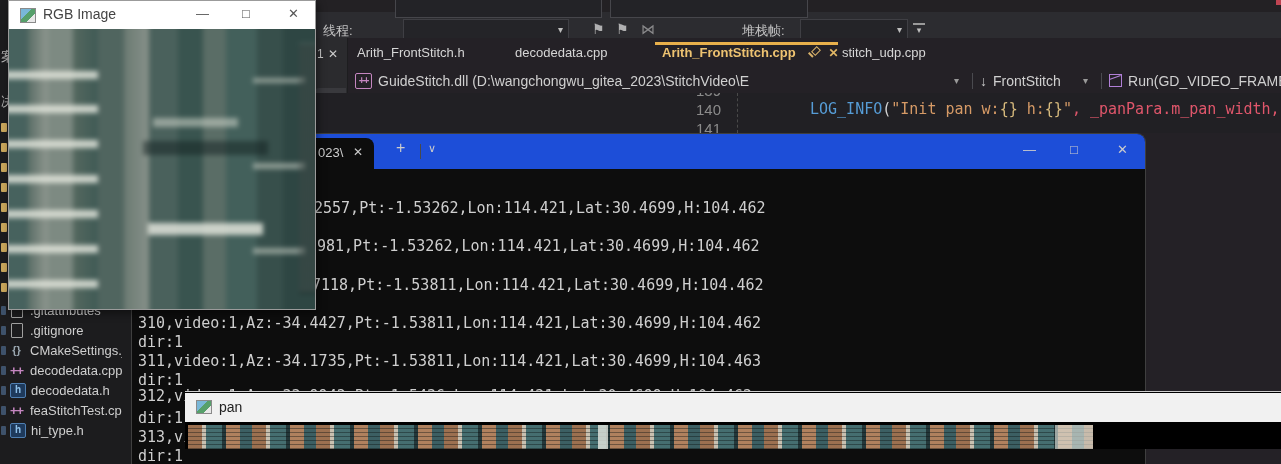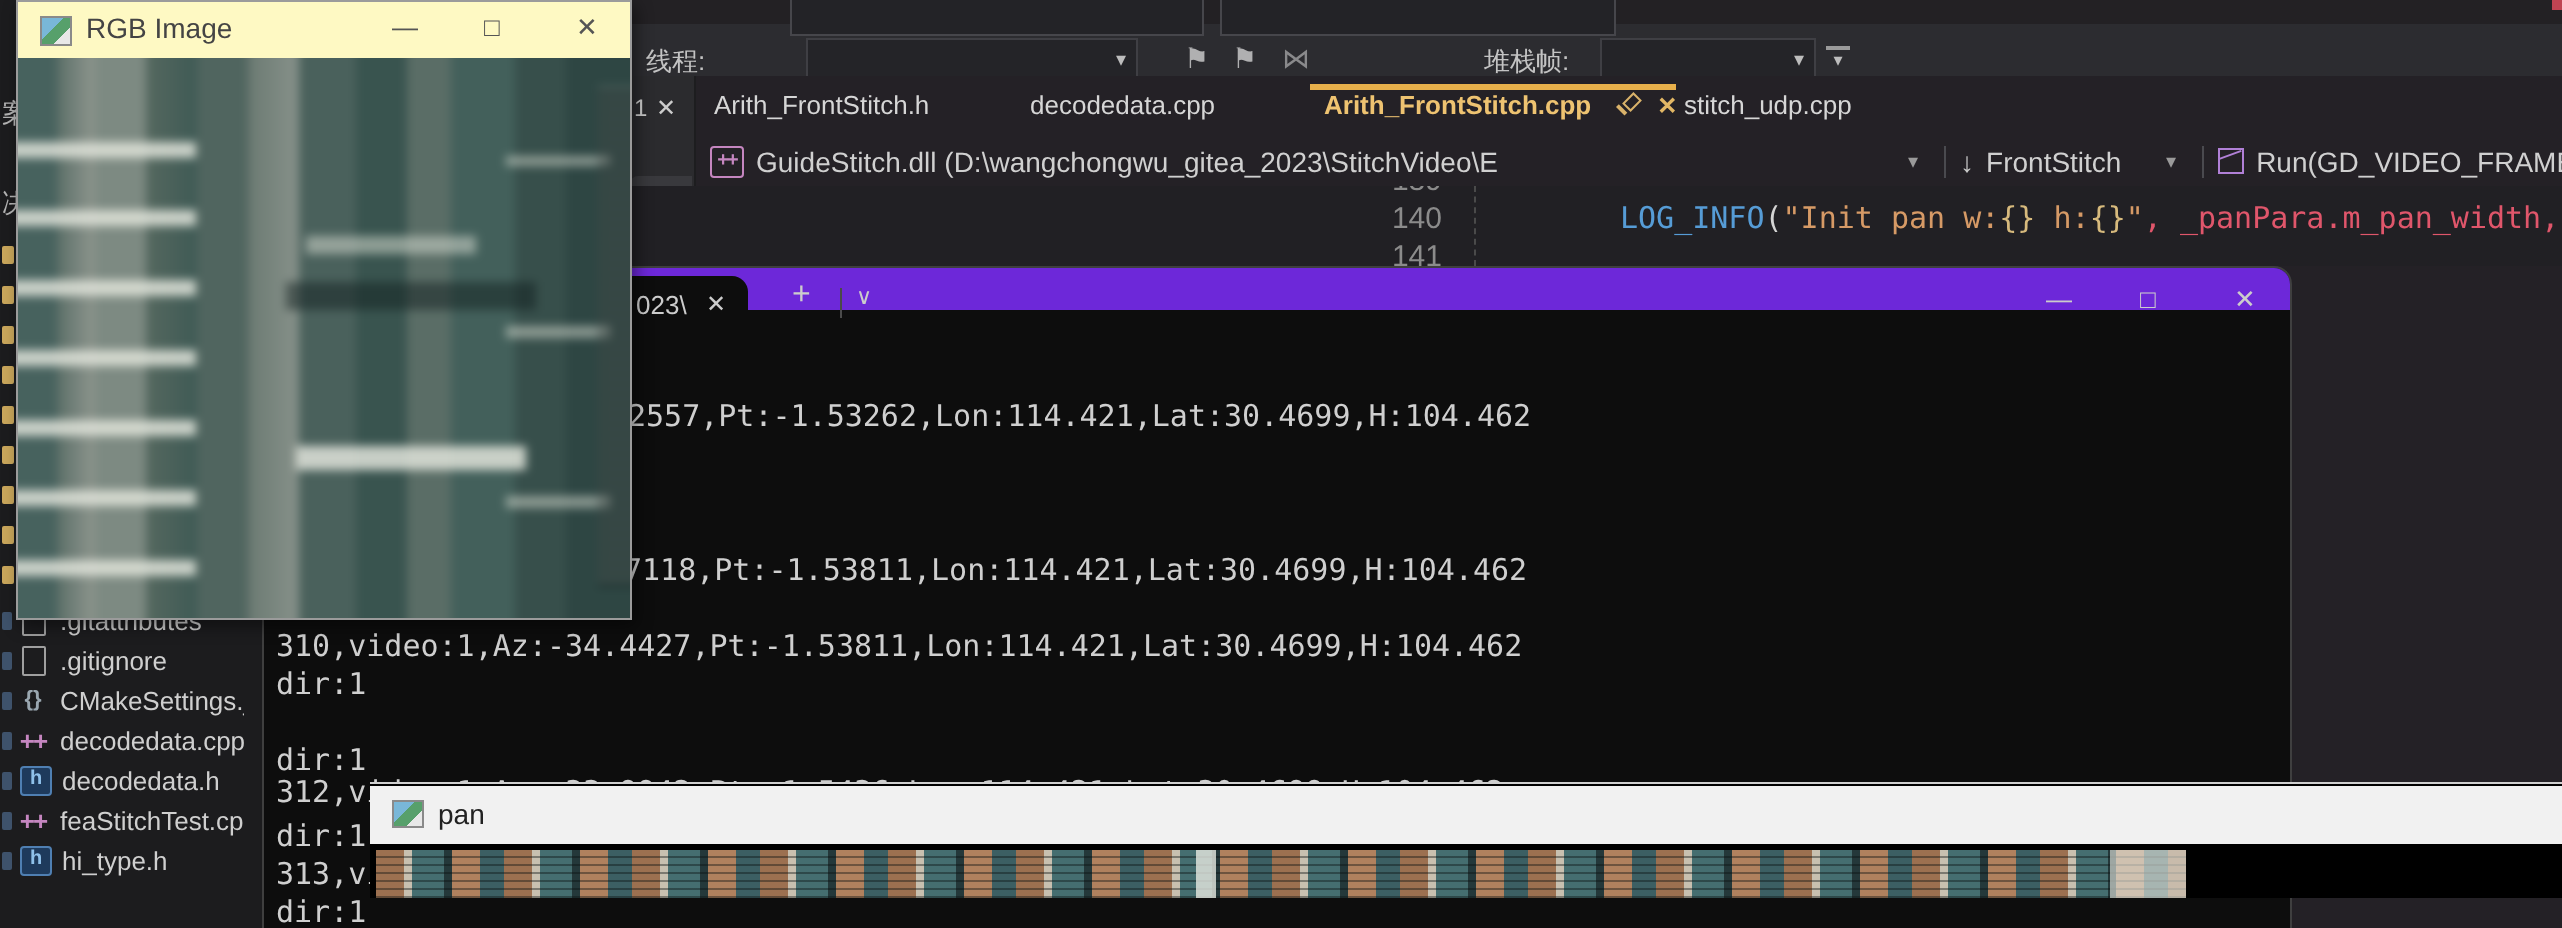--- a/index.html
+++ b/index.html
@@ -72,21 +72,21 @@
   #mini-panel{position:absolute;left:313px;top:38px;width:34px;height:95px;background:#2b2b2e;border-right:1px solid #1d1d1f;}
   #mini-panel .mp-num{position:absolute;left:4px;top:9px;color:#cccccc;font-size:12px;}
   #mini-panel .mp-close{position:absolute;left:15px;top:9px;color:#cccccc;font-size:12px;}
   #search-btn{position:absolute;left:2px;top:50px;width:31px;height:36px;background:#39393d;border-radius:4px 0 0 4px;}
   .mag-icon{position:absolute;left:9px;top:9px;width:9px;height:9px;border:2px solid #d8d8d8;border-radius:50%;}
   .mag-icon::after{content:"";position:absolute;left:8px;top:8px;width:6px;height:2px;background:#d8d8d8;transform:rotate(45deg);}
 
   
   #terminal{position:absolute;left:131px;top:133px;width:1013px;height:331px;background:#0d0d0d;
     border:1px solid #3f3f3f;border-bottom:none;border-radius:9px 9px 0 0;}
-  #term-titlebar{position:absolute;left:0;top:0;width:100%;height:21px;background:#6d28d9;border-radius:8px 8px 0 0;}
+  #term-titlebar{position:absolute;left:0;top:0;width:100%;height:35px;background:#1d4ed8;border-radius:8px 8px 0 0;}
   #term-tab{position:absolute;left:0;top:4px;width:242px;height:31px;background:#0d0d0d;border-radius:8px 8px 0 0;}
   #term-tab-title{position:absolute;left:186px;top:7px;color:#cccccc;font-size:13px;}
   #term-tab-close{position:absolute;left:221px;top:7px;color:#cccccc;font-size:12px;}
   #term-newtab{position:absolute;left:264px;top:5px;color:#cccccc;font-size:16px;}
   #term-tabsep{position:absolute;left:288px;top:10px;width:1px;height:15px;background:#4a4a4a;}
   #term-chevron{position:absolute;left:296px;top:8px;color:#cccccc;font-size:11px;}
   .term-ctl{position:absolute;top:8px;color:#cccccc;font-size:13px;}
   #term-output{position:absolute;left:0;top:0;width:100%;height:100%;}
   .tline{position:absolute;color:#cfcfcf;font-size:15px;line-height:19px;white-space:pre;
     font-family:"DejaVu Sans Mono",monospace;}
@@ -103,21 +103,21 @@
     background:
       repeating-linear-gradient(0deg,rgba(10,16,16,.4) 0 1px,rgba(255,255,255,0) 1px 4px),
       repeating-linear-gradient(90deg,#9c7050 0 14px,#c8c0b0 14px 18px,#456e70 18px 34px,
         #24383a 34px 38px,#b0815e 38px 52px,#3c5f63 52px 64px);}
   #pan-strip .lightblock{position:absolute;right:0;top:0;width:38px;height:24px;background:rgba(225,228,220,.65);}
   #pan-strip .whitecol{position:absolute;left:410px;top:0;width:10px;height:24px;background:rgba(230,232,225,.8);}
 
   
   #rgb-window{position:absolute;left:8px;top:0;width:306px;height:308px;border:1px solid #9b9b9b;
     box-shadow:2px 3px 8px rgba(0,0,0,.45);background:#5a6b66;}
-  #rgb-titlebar{position:absolute;left:0;top:0;width:100%;height:28px;background:#fef9c3;border-bottom:1px solid #dcdcdc;}
+  #rgb-titlebar{position:absolute;left:0;top:0;width:100%;height:28px;background:#ffffff;border-bottom:1px solid #dcdcdc;}
   #rgb-icon{position:absolute;left:11px;top:7px;width:14px;height:13px;border:1px solid #8a8a8a;
     background:linear-gradient(135deg,#79b7d8 0 40%,#57a06b 40% 70%,#e8e8e8 70%);}
   #rgb-title{position:absolute;left:34px;top:5px;color:#444;font-size:14px;}
   .rgb-ctl{position:absolute;top:5px;color:#555;font-size:13px;}
   #rgb-content{position:absolute;left:0;top:28px;width:306px;height:280px;overflow:hidden;}
   #rgb-img{position:absolute;left:-6px;top:-6px;width:318px;height:292px;filter:blur(2.5px);
     background:linear-gradient(90deg,#47625e 0,#47625e 8%,#5c6f68 8%,#8e968e 14%,#7d8a82 14%,
       #7d8a82 22%,#55685f 22%,#3f5a55 30%,#50655f 30%,#50655f 38%,#6b7a72 38%,#87918a 46%,
       #4a615c 46%,#4a615c 55%,#39544f 55%,#39544f 63%,#5a6d66 63%,#5a6d66 70%,#43605b 70%,
       #43605b 80%,#374f4b 80%,#374f4b 88%,#2e4643 88%,#2e4643 100%);}
@@ -250,23 +250,25 @@
       </div>
       <span id="term-newtab">+</span>
       <span id="term-tabsep"></span>
       <span id="term-chevron">∨</span>
       <span class="term-ctl" style="left:891px;">—</span>
       <span class="term-ctl" style="left:938px;">□</span>
       <span class="term-ctl" style="left:985px;">✕</span>
     </div>
     <div id="term-output">
         <div class="tline" style="left: 182px; top: 65px;">2557,Pt:-1.53262,Lon:114.421,Lat:30.4699,H:104.462</div>
+        <div class="tline" style="left: 185px; top: 103px;">981,Pt:-1.53262,Lon:114.421,Lat:30.4699,H:104.462</div>
         <div class="tline" style="left: 180px; top: 142px;">7118,Pt:-1.53811,Lon:114.421,Lat:30.4699,H:104.462</div>
         <div class="tline" style="left: 6px; top: 180px;">310,video:1,Az:-34.4427,Pt:-1.53811,Lon:114.421,Lat:30.4699,H:104.462</div>
         <div class="tline" style="left: 6px; top: 199px;">dir:1</div>
+        <div class="tline" style="left: 6px; top: 218px;">311,video:1,Az:-34.1735,Pt:-1.53811,Lon:114.421,Lat:30.4699,H:104.463</div>
         <div class="tline" style="left: 6px; top: 237px;">dir:1</div>
         <div class="tline" style="left: 6px; top: 253px;">312,video:1,Az:-33.9942,Pt:-1.5436,Lon:114.421,Lat:30.4699,H:104.462</div>
         <div class="tline" style="left: 6px; top: 275px;">dir:1</div>
         <div class="tline" style="left: 6px; top: 294px;">313,video:1</div>
         <div class="tline" style="left: 6px; top: 313px;">dir:1</div>
       </div>
   </div>
 
   <div id="pan-window">
     <div id="pan-titlebar">

